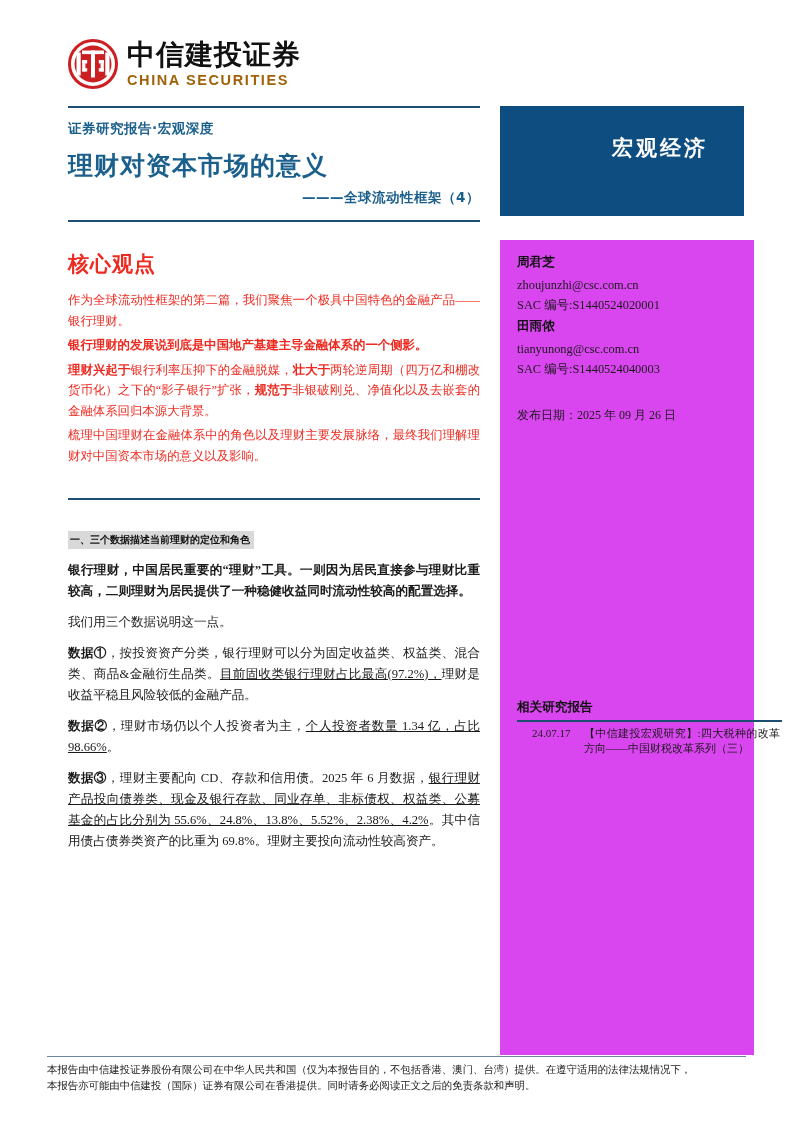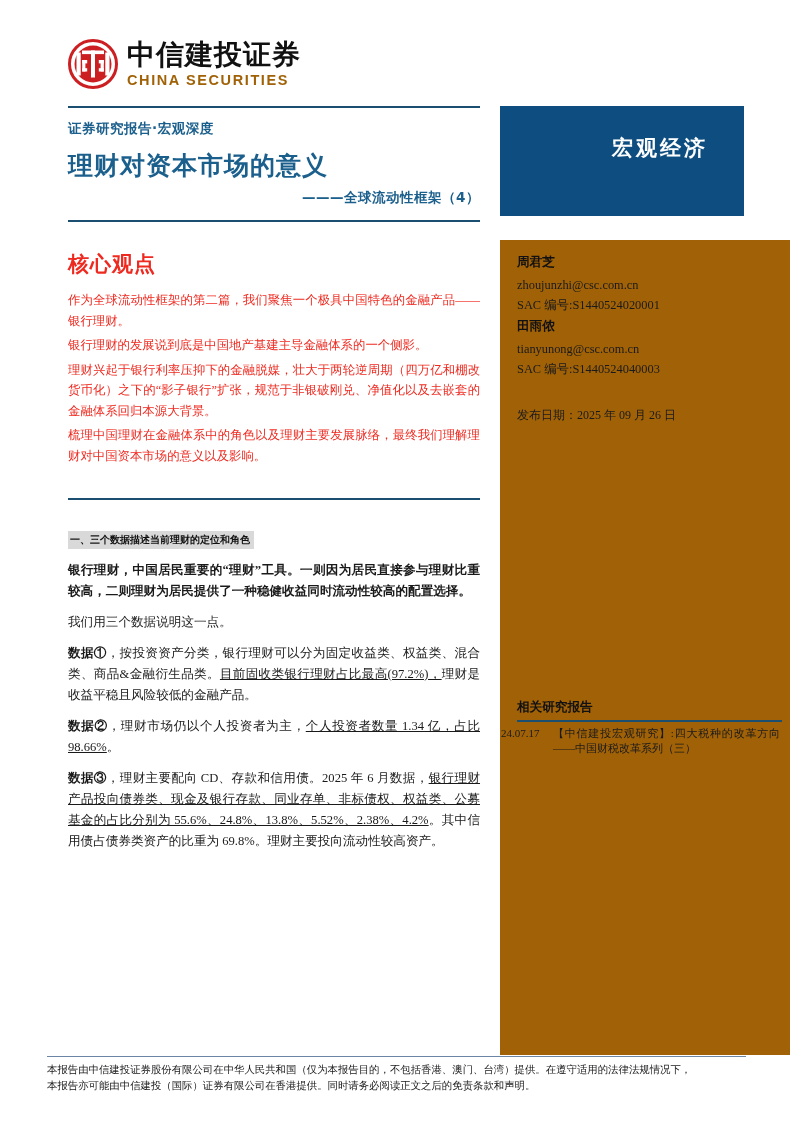--- a/index.html
+++ b/index.html
@@ -112,21 +112,21 @@
     letter-spacing: 1px;
   }
   .core-body {
     margin-top: 12px;
     color: #ee2a20;
     font-size: 12.4px;
     line-height: 20.5px;
     text-align: justify;
   }
   .core-body p { margin: 0 0 4px 0; }
-  .core-body .b { font-weight: normal; }
+  .core-body .b { font-weight: bold; }
 
   .rule-core-bottom {
     height: 2px;
     background: #1b4f72;
     margin-top: 32px;
   }
 
   
   .sec-head {
     display: inline-block;
@@ -166,23 +166,23 @@
     font-family: "DejaVu Sans", sans-serif;
     font-weight: bold;
     font-size: 21px;
     letter-spacing: 3px;
   }
 
   .side-panel {
     position: absolute;
     left: 500px;
     top: 240px;
-    width: 290px;
+    width: 254px;
     height: 815px;
-    background: #a16207;
+    background: #d946ef;
   }
   .side-inner {
     position: absolute;
     left: 17px;
     top: 14px;
     right: 14px;
   }
   .analyst-name {
     font-family: "DejaVu Sans", sans-serif;
     font-weight: bold;
@@ -216,21 +216,21 @@
     padding-left: 17px;
     margin-top: 24px;
   }
   .related-rule {
     height: 2px;
     background: #1b4f72;
     margin: 4px 8px 0 17px;
   }
   .related-item {
     display: flex;
-    padding: 4px 10px 0 1px;
+    padding: 4px 10px 0 32px;
     font-size: 11px;
     color: #1a1a1a;
     line-height: 15px;
   }
   .related-date {
     flex: 0 0 52px;
     white-space: nowrap;
   }
   .related-title {
     flex: 1 1 auto;

